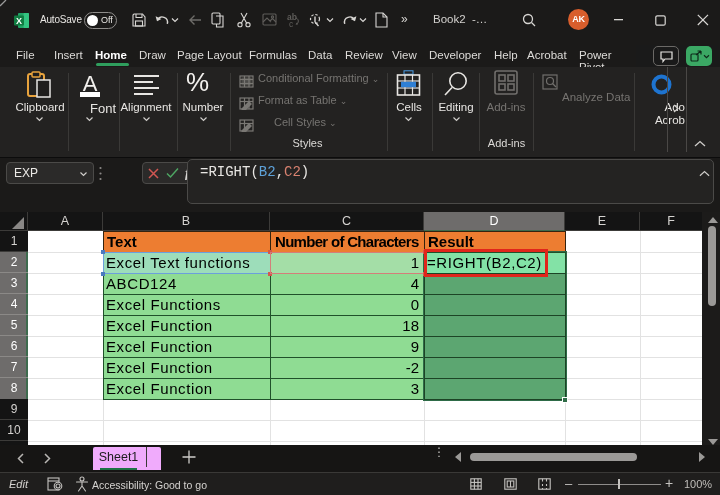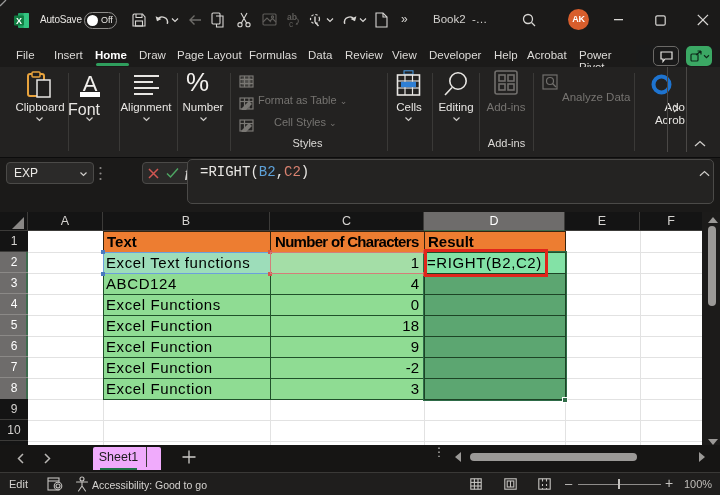--- a/index.html
+++ b/index.html
@@ -168,21 +168,21 @@
     </svg>
     <div class="abs" style="left:0px;top:34px;width:80px;text-align:center;font-size:11.5px;color:#e8e6e3;">Clipboard</div>
     <svg class="abs" style="left:35px;top:49px" width="9" height="6" viewBox="0 0 8 6" fill="none" stroke="#cfcdca" stroke-width="1.2">
         <path d="M1 1.5 L4 4.5 L7 1.5"></path>
       </svg>
 
     <svg class="abs" style="left:78px;top:5px" width="24" height="27" viewBox="0 0 24 27">
       <text x="12" y="19" font-size="22" fill="#f2f0ed" text-anchor="middle" font-family="Liberation Sans">A</text>
       <rect x="2" y="20" width="20" height="5" fill="#ffffff"></rect>
     </svg>
-    <div class="abs" style="left:44px;top:34px;width:80px;text-align:center;font-size:16px;color:#e8e6e3;">Font</div>
+    <div class="abs" style="left:63px;top:34px;width:80px;text-align:center;font-size:13px;color:#e8e6e3;">Font</div>
     <svg class="abs" style="left:85px;top:49px" width="9" height="6" viewBox="0 0 8 6" fill="none" stroke="#cfcdca" stroke-width="1.2">
         <path d="M1 1.5 L4 4.5 L7 1.5"></path>
       </svg>
 
     <svg class="abs" style="left:133px;top:7px" width="27" height="22" viewBox="0 0 27 22" stroke="#e8e6e3" stroke-width="2">
       <line x1="1" y1="2" x2="26" y2="2"></line>
       <line x1="1" y1="8" x2="20" y2="8"></line>
       <line x1="1" y1="14" x2="26" y2="14"></line>
       <line x1="1" y1="20" x2="20" y2="20"></line>
     </svg>
@@ -198,20 +198,21 @@
       </svg>
 
     <svg class="abs" style="left:239px;top:8px" width="15" height="13" viewBox="0 0 15 13" fill="none" stroke="#7a7874" stroke-width="1.2">
       <rect x="1" y="1" width="13" height="11"></rect>
       <line x1="1" y1="4.5" x2="14" y2="4.5"></line>
         <line x1="1" y1="8.5" x2="14" y2="8.5"></line>
       <line x1="5.5" y1="1" x2="5.5" y2="12"></line>
         <line x1="10" y1="1" x2="10" y2="12"></line>
       <rect x="3" y="3" width="9" height="7" fill="#7a7874" opacity="0.5"></rect>
     </svg>
+    <div class="abs" style="left:258px;top:5px;font-size:11px;color:#767471;">Conditional Formatting <span style="font-size:9px">⌄</span></div>
 
     <svg class="abs" style="left:239px;top:30px" width="15" height="13" viewBox="0 0 15 13" fill="none" stroke="#7a7874" stroke-width="1.2">
       <rect x="1" y="1" width="13" height="11"></rect>
       <line x1="1" y1="4.5" x2="14" y2="4.5"></line>
       <line x1="5.5" y1="1" x2="5.5" y2="12"></line>
         <line x1="10" y1="1" x2="10" y2="12"></line>
       <path d="M2 12 L10 4 L13 7 L5 15 Z" fill="#7a7874" stroke="none"></path>
     </svg>
     <div class="abs" style="left:258px;top:27px;font-size:11px;color:#767471;">Format as Table <span style="font-size:9px">⌄</span></div>
 
@@ -423,21 +424,21 @@
         <path d="M7 0.5 L7 13.5 M0.5 7 L13.5 7"></path>
       </svg>
     <div class="abs" style="left:433px;top:5px;font-size:12px;color:#c5c3c0;line-height:5.5px;">⋮</div>
 
     <div class="abs" style="left:455px;top:7px;width:0;height:0;border-top:5px solid transparent;border-bottom:5px solid transparent;border-right:6px solid #9b9997;"></div>
     <div class="abs" style="left:470px;top:8px;width:167px;height:8px;background:#9b9997;border-radius:4px;"></div>
     <div class="abs" style="left:699px;top:7px;width:0;height:0;border-top:5px solid transparent;border-bottom:5px solid transparent;border-left:6px solid #9b9997;"></div>
   </div>
 
   <div class="abs" style="left:0;top:472px;width:720px;height:23px;background:#1F1E1D;border-top:1px solid #3a3937;">
-    <div class="abs" style="left:9px;top:5px;font-size:11px;color:#d5d3d0;">Edit</div>
+    <div class="abs" style="left:9px;top:5px;font-size:11px;color:#d5d3d0;font-style:italic;">Edit</div>
     <svg class="abs" style="left:47px;top:4px" width="16" height="14" viewBox="0 0 16 14" fill="none" stroke="#c5c3c0" stroke-width="1.1">
       <rect x="1" y="1" width="11" height="12"></rect>
       <line x1="1" y1="4" x2="12" y2="4"></line>
       <circle cx="11" cy="9" r="3.8" fill="#1F1E1D"></circle>
       <circle cx="11" cy="9" r="2"></circle>
     </svg>
     <svg class="abs" style="left:75px;top:3px" width="14" height="16" viewBox="0 0 14 16" fill="none" stroke="#c5c3c0" stroke-width="1.1">
       <circle cx="7" cy="3" r="2"></circle>
       <path d="M1.5 6 L12.5 6 M7 6 L7 10 M7 10 L3.5 15 M7 10 L10.5 15" stroke-linecap="round"></path>
     </svg>

